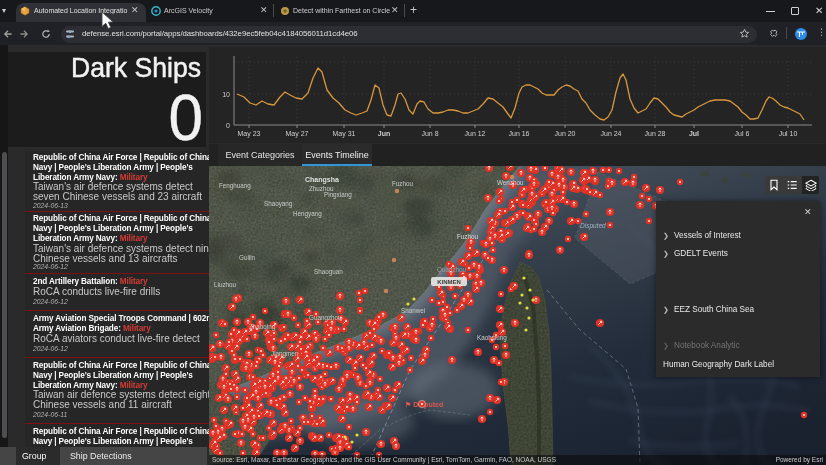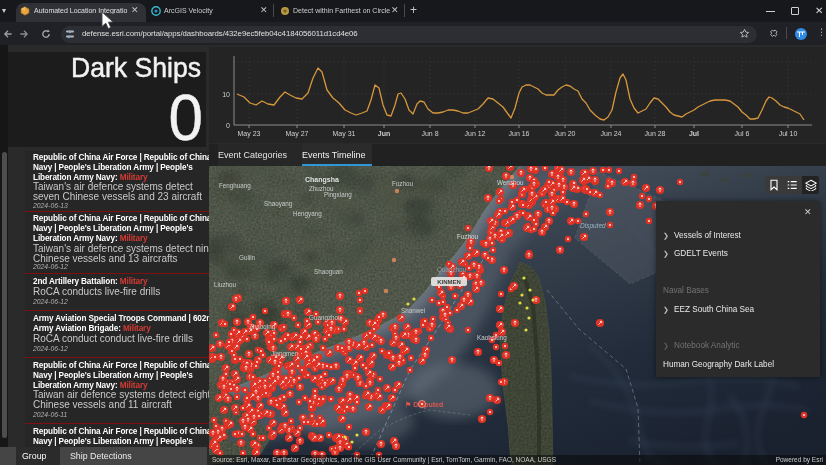--- a/index.html
+++ b/index.html
@@ -19,21 +19,21 @@
 .it{font-size:8.2px;font-weight:bold;color:#fff;line-height:9.8px;letter-spacing:-0.12px}
 .mil{color:#d43b35}
 .de{font-size:10px;color:#c9c9c9;line-height:9.8px}
 .dt{font-size:6.8px;color:#b2b2b2;font-style:italic;line-height:8px;padding:1.5px 0 2px}
 .tight{padding-top:2px}
 .tight .dt{padding:0 0 0.5px;line-height:7px}
 #btmbar{left:0;top:447px;width:207px;height:18px;background:#454545}
 #grouptab{position:absolute;left:16px;top:0;width:44px;height:18px;background:#2b2b2b}
 #chart{left:209px;top:47px;width:617px;height:96px;background:#242424}
 #maptabs{left:209px;top:144px;width:617px;height:22px;background:#212121}
-.mtab{position:absolute;top:0;height:22px;background:#292929;color:#e3e3e3;font-size:9px;line-height:22px}
+.mtab{position:absolute;top:0;height:22px;background:#292929;color:#e3e3e3;font-size:9px;text-align:center;line-height:22px}
 #map{left:209px;top:166px;width:617px;height:299px;background:#333931}
 #attr{left:209px;top:455px;width:617px;height:10px;background:rgba(10,10,10,0.55);color:#ccc;font-size:6.5px;line-height:10px;padding:0 3px}
 #layers{left:656px;top:201px;width:164px;height:176px;background:#2b2b2c;box-shadow:0 0 6px rgba(0,0,0,.5)}
 .lrow{position:absolute;left:0;width:164px;height:18px;font-size:8.2px;color:#e8e8e8;line-height:18px}
 .lrow .ch{position:absolute;left:7px;top:0;font-size:7px;color:#bbb}
 .dim{color:#737373}
 .dim .ch{color:#5c5c5c}
 </style></head><body>
 <div id="stage">
 <div class="abs" id="tabstrip"></div>
@@ -111,21 +111,21 @@
         <div class="de">Taiwan's air defence systems detect nine Chinese vessels and 13 aircrafts</div>
         <div class="dt">2024-06-12</div>
       </div>
       <div class="item">
         <div class="it">2nd Artillery Battalion: <span class="mil">Military</span></div>
         <div class="de">RoCA conducts live-fire drills</div>
         <div class="dt">2024-06-12</div>
       </div>
       <div class="item">
         <div class="it">Army Aviation Special Troops Command | 602nd Army Aviation Brigade: <span class="mil">Military</span></div>
-        <div class="de">RoCA conduct conduct live-fire drills</div>
+        <div class="de">RoCA aviators conduct live-fire detect</div>
         <div class="dt">2024-06-12</div>
       </div>
       <div class="item">
         <div class="it">Republic of China Air Force | Republic of China Navy | People's Liberation Army | People's Liberation Army Navy: <span class="mil">Military</span></div>
         <div class="de">Taiwan air defence systems detect eight Chinese vessels and 11 aircraft</div>
         <div class="dt">2024-06-11</div>
       </div>
       <div class="item">
         <div class="it">Republic of China Air Force | Republic of China Navy | People's Liberation Army | People's Liberation Army Navy: </div>
       </div>
@@ -1180,23 +1180,20 @@
     <div class="abs" id="layers">
       <div class="abs" style="left:148px;top:6px;font-size:9px;color:#cfcfcf">✕</div>
       <div class="lrow" style="top:26px">
         <span class="ch">❯</span>
         <span style="position:absolute;left:18px;white-space:nowrap">Vessels of Interest</span>
       </div>
       <div class="lrow" style="top:44px">
         <span class="ch">❯</span>
         <span style="position:absolute;left:18px;white-space:nowrap">GDELT Events</span>
       </div>
-      <div class="lrow dim" style="top:81px">
-        <span style="position:absolute;left:7px;white-space:nowrap">Naval Bases</span>
-      </div>
       <div class="lrow" style="top:100px">
         <span class="ch">❯</span>
         <span style="position:absolute;left:18px;white-space:nowrap">EEZ South China Sea</span>
       </div>
       <div class="lrow dim" style="top:136px">
         <span class="ch">❯</span>
         <span style="position:absolute;left:18px;white-space:nowrap">Notebook Analytic</span>
       </div>
       <div class="lrow" style="top:155px">
         <span style="position:absolute;left:7px;white-space:nowrap">Human Geography Dark Label</span>

